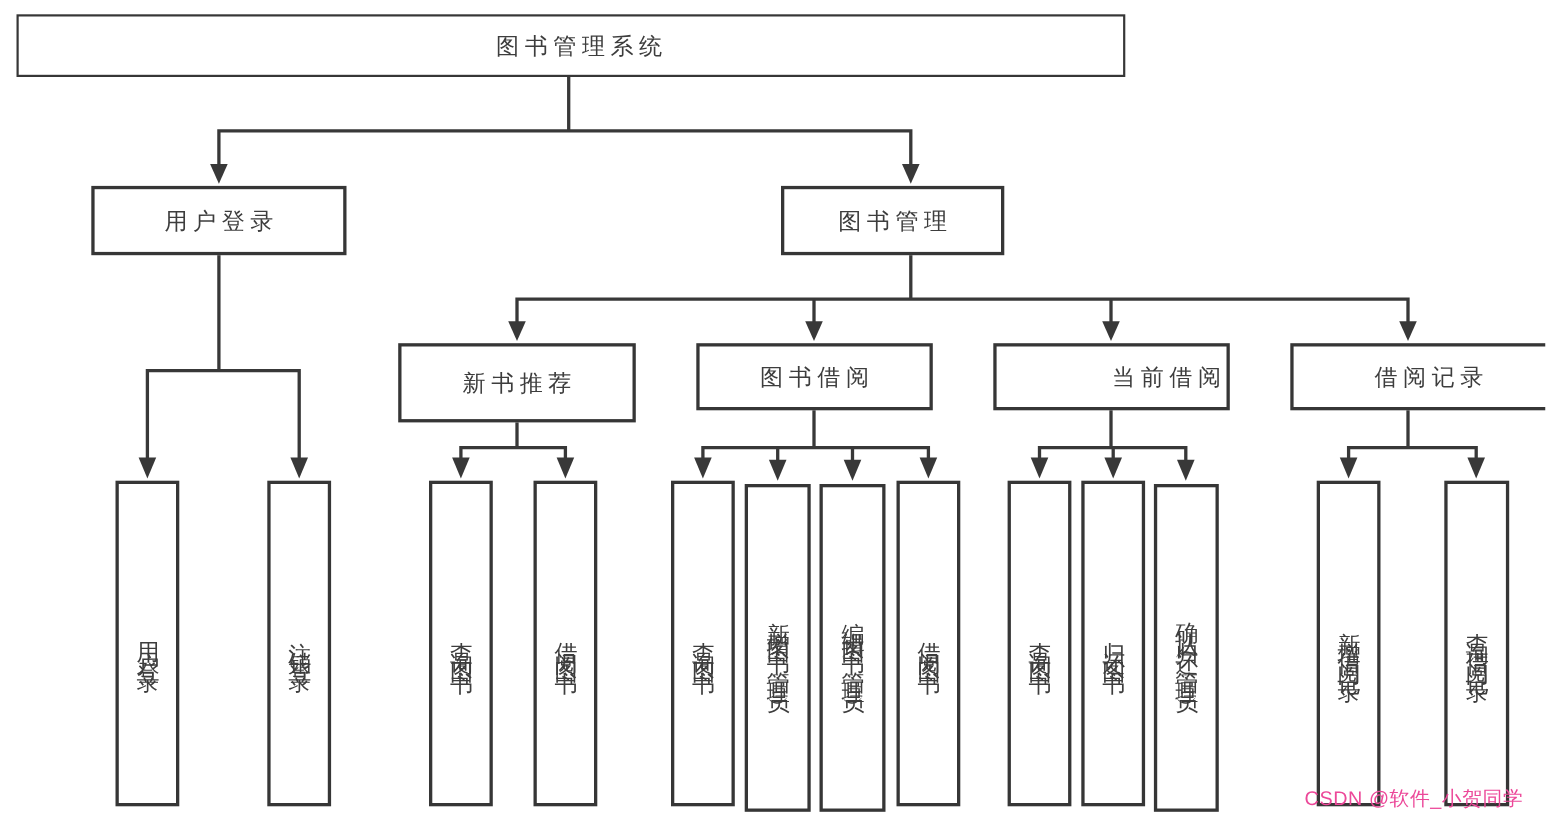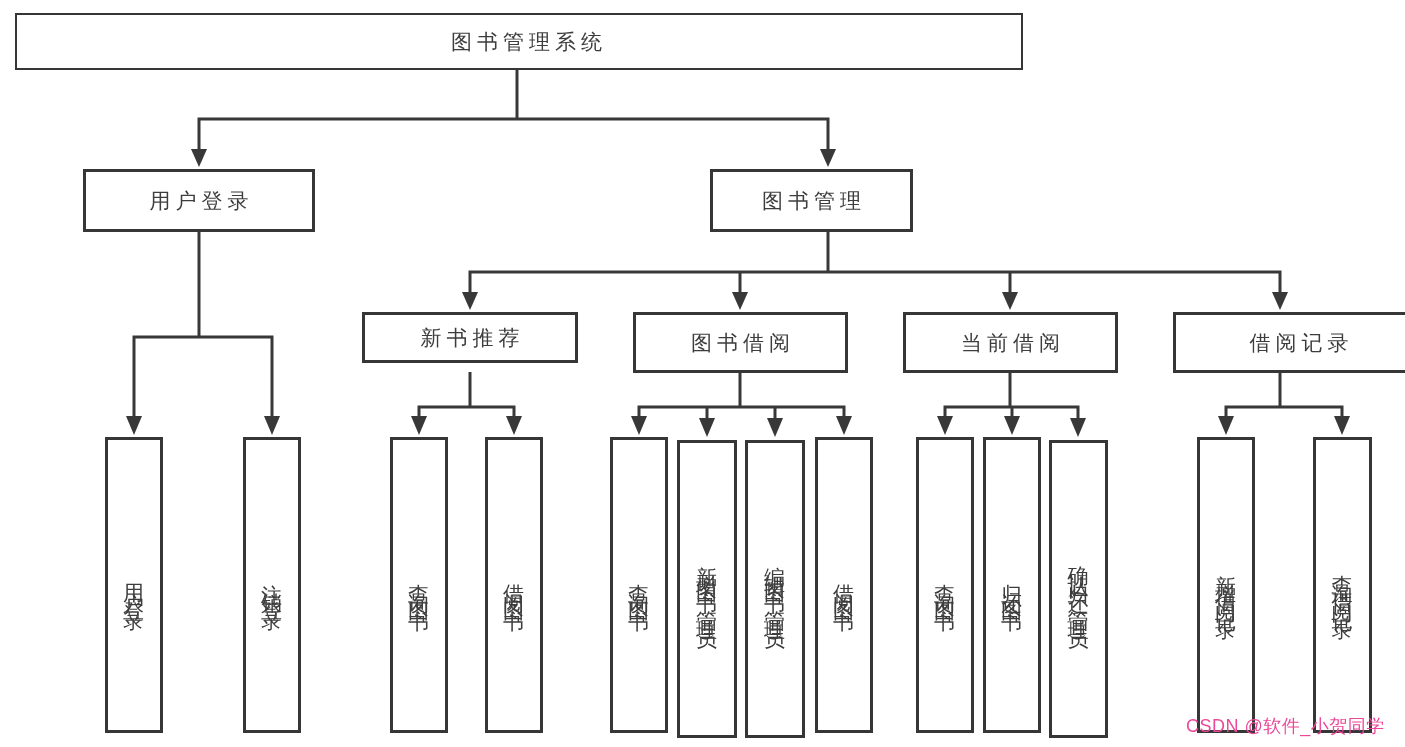--- a/index.html
+++ b/index.html
@@ -115,27 +115,27 @@
     <span class="hlabel">图书管理系统</span>
   </div>
 
   <div class="box" style="left:83px;top:169px;width:232px;height:63px;">
     <span class="hlabel">用户登录</span>
   </div>
   <div class="box" style="left:710px;top:169px;width:203px;height:63px;">
     <span class="hlabel">图书管理</span>
   </div>
 
-  <div class="box" style="left:362px;top:312px;width:216px;height:51px;">
+  <div class="box" style="left:362px;top:312px;width:216px;height:72px;">
     <span class="hlabel">新书推荐</span>
   </div>
   <div class="box" style="left:633px;top:312px;width:215px;height:61px;">
     <span class="hlabel">图书借阅</span>
   </div>
-  <div class="box" style="left:903px;top:312px;width:215px;height:61px;">
+  <div class="box" style="left:903px;top:312px;width:215px;height:61px;justify-content:flex-end;">
     <span class="hlabel">当前借阅</span>
   </div>
   <div class="box" style="left:1173px;top:312px;width:252px;height:61px;">
     <span class="hlabel">借阅记录</span>
   </div>
 
   <div class="box" style="left:105px;top:437px;width:58px;height:296px;">
     <span class="vlabel">用户登录</span>
   </div>
   <div class="box" style="left:243px;top:437px;width:58px;height:296px;">

